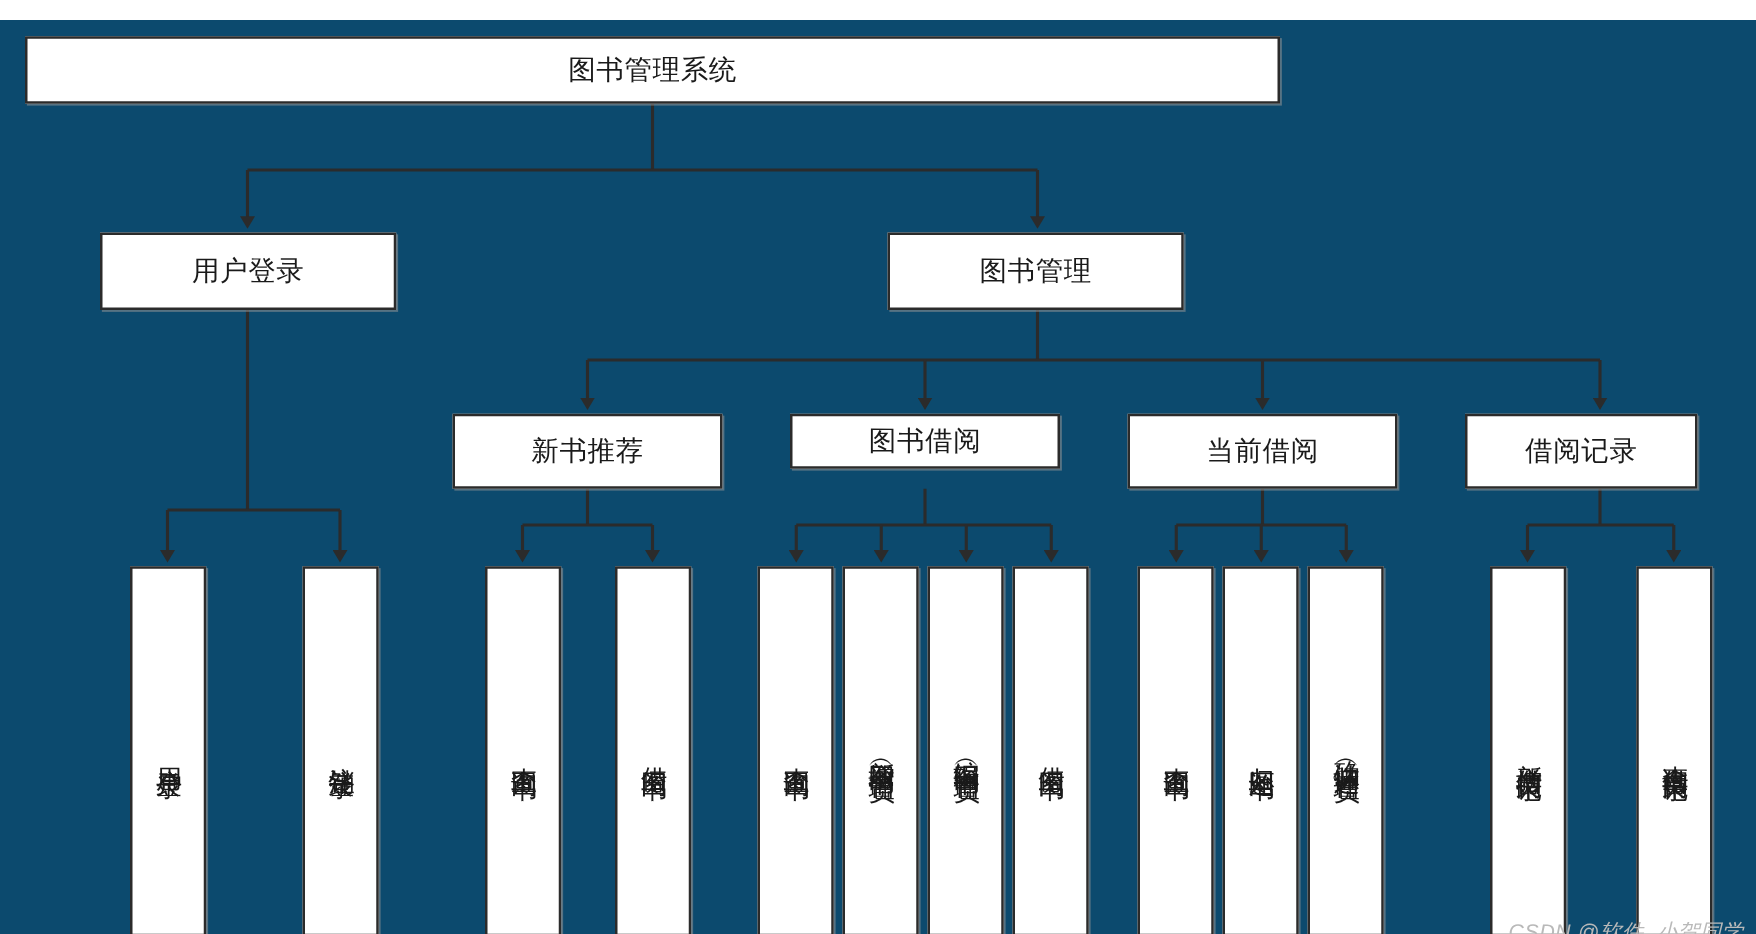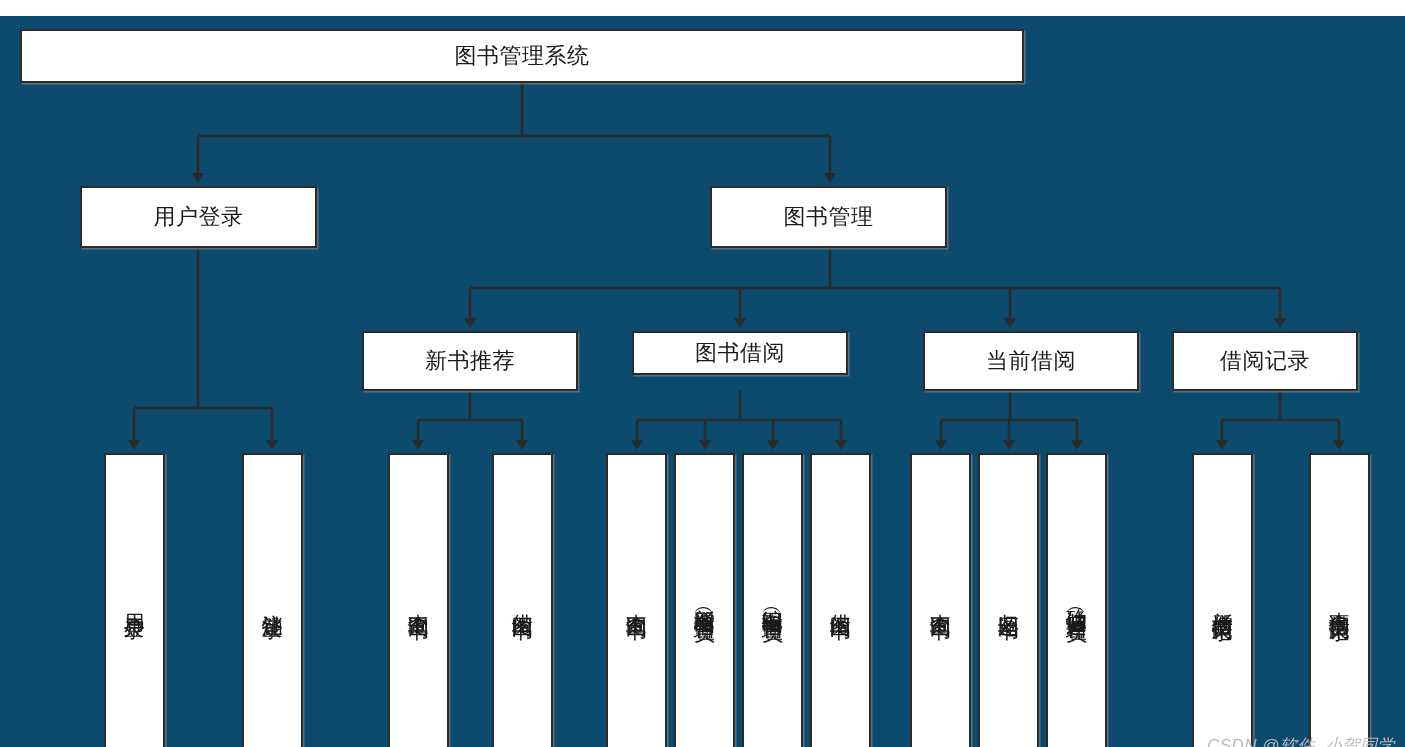--- a/index.html
+++ b/index.html
@@ -134,21 +134,21 @@
   <div class="node horiz" style="left:710px; top:170px; width:237px; height:62px;">
     <span>图书管理</span>
   </div>
 
   <div class="node horiz" style="left:362px; top:315px; width:216px; height:60px;">
     <span>新书推荐</span>
   </div>
   <div class="node horiz" style="left:632px; top:315px; width:216px; height:44px;">
     <span>图书借阅</span>
   </div>
-  <div class="node horiz" style="left:923px; top:315px; width:216px; height:60px;">
+  <div class="node horiz" style="left:902px; top:315px; width:216px; height:60px;">
     <span>当前借阅</span>
   </div>
   <div class="node horiz" style="left:1172px; top:315px; width:186px; height:60px;">
     <span>借阅记录</span>
   </div>
 
   <div class="node vert" style="left:104px; top:437px; width:61px; height:296px;">
     <span>用户登录</span>
   </div>
   <div class="node vert" style="left:242px; top:437px; width:61px; height:296px;">

